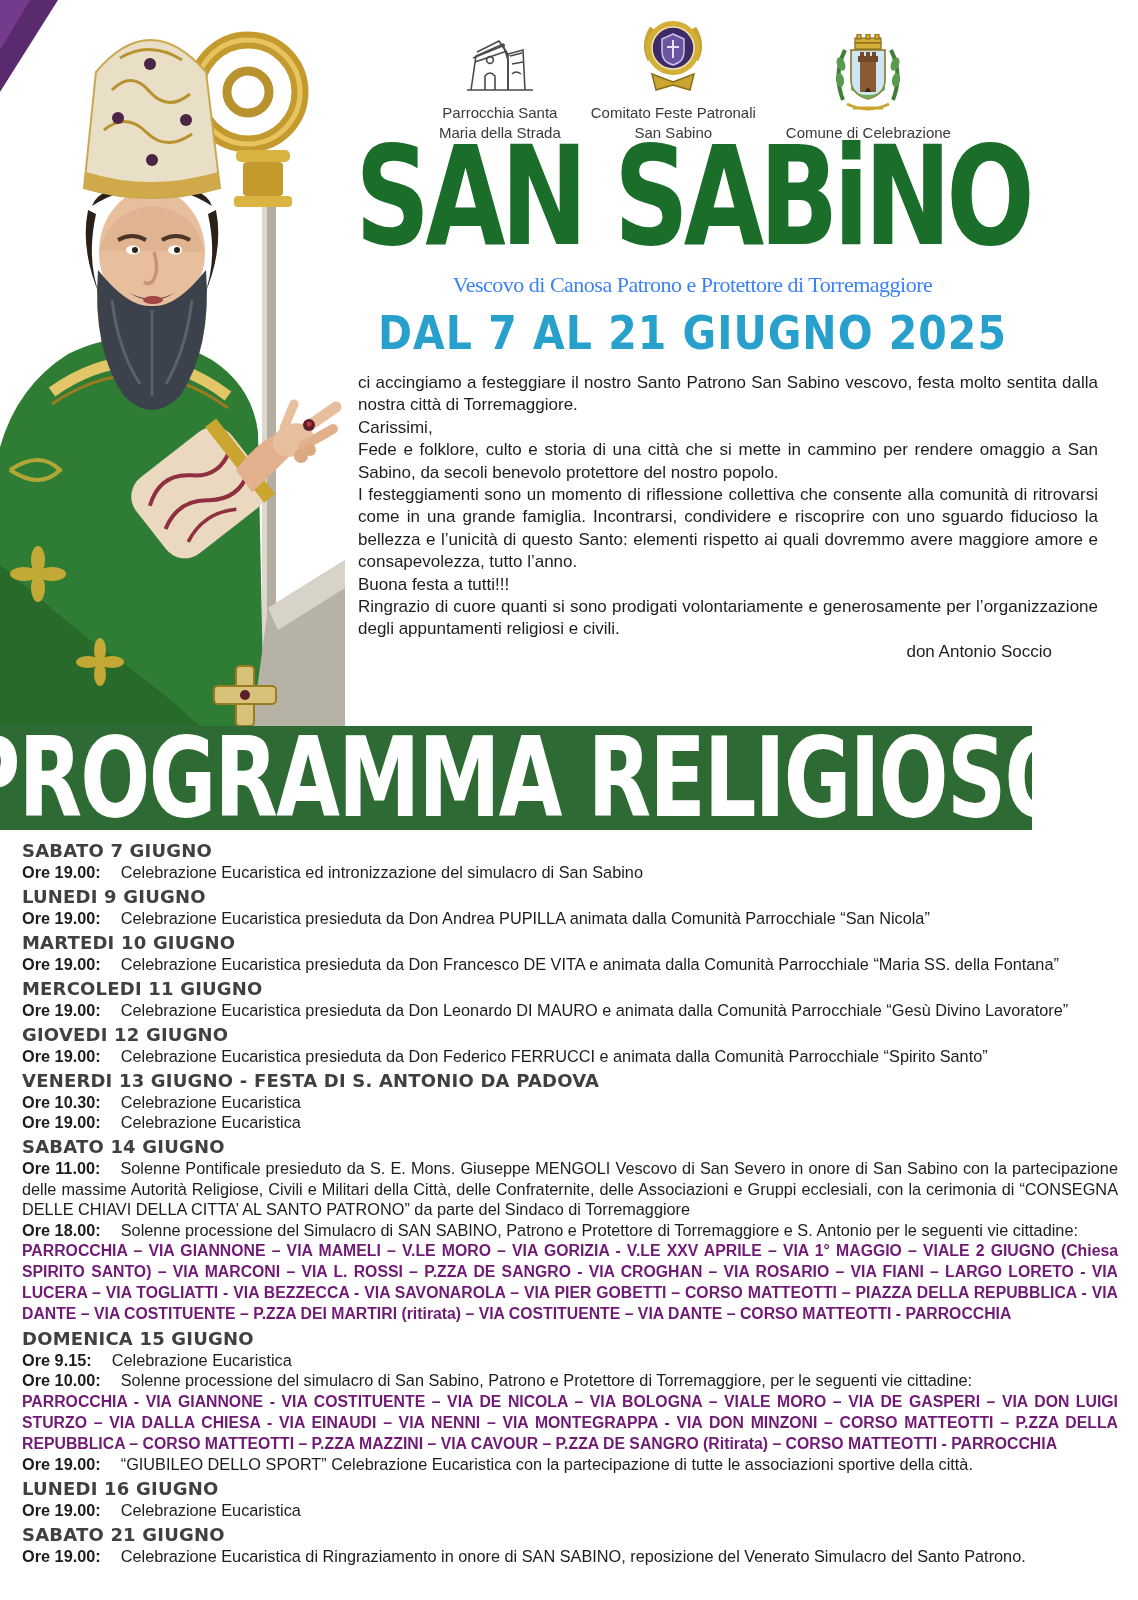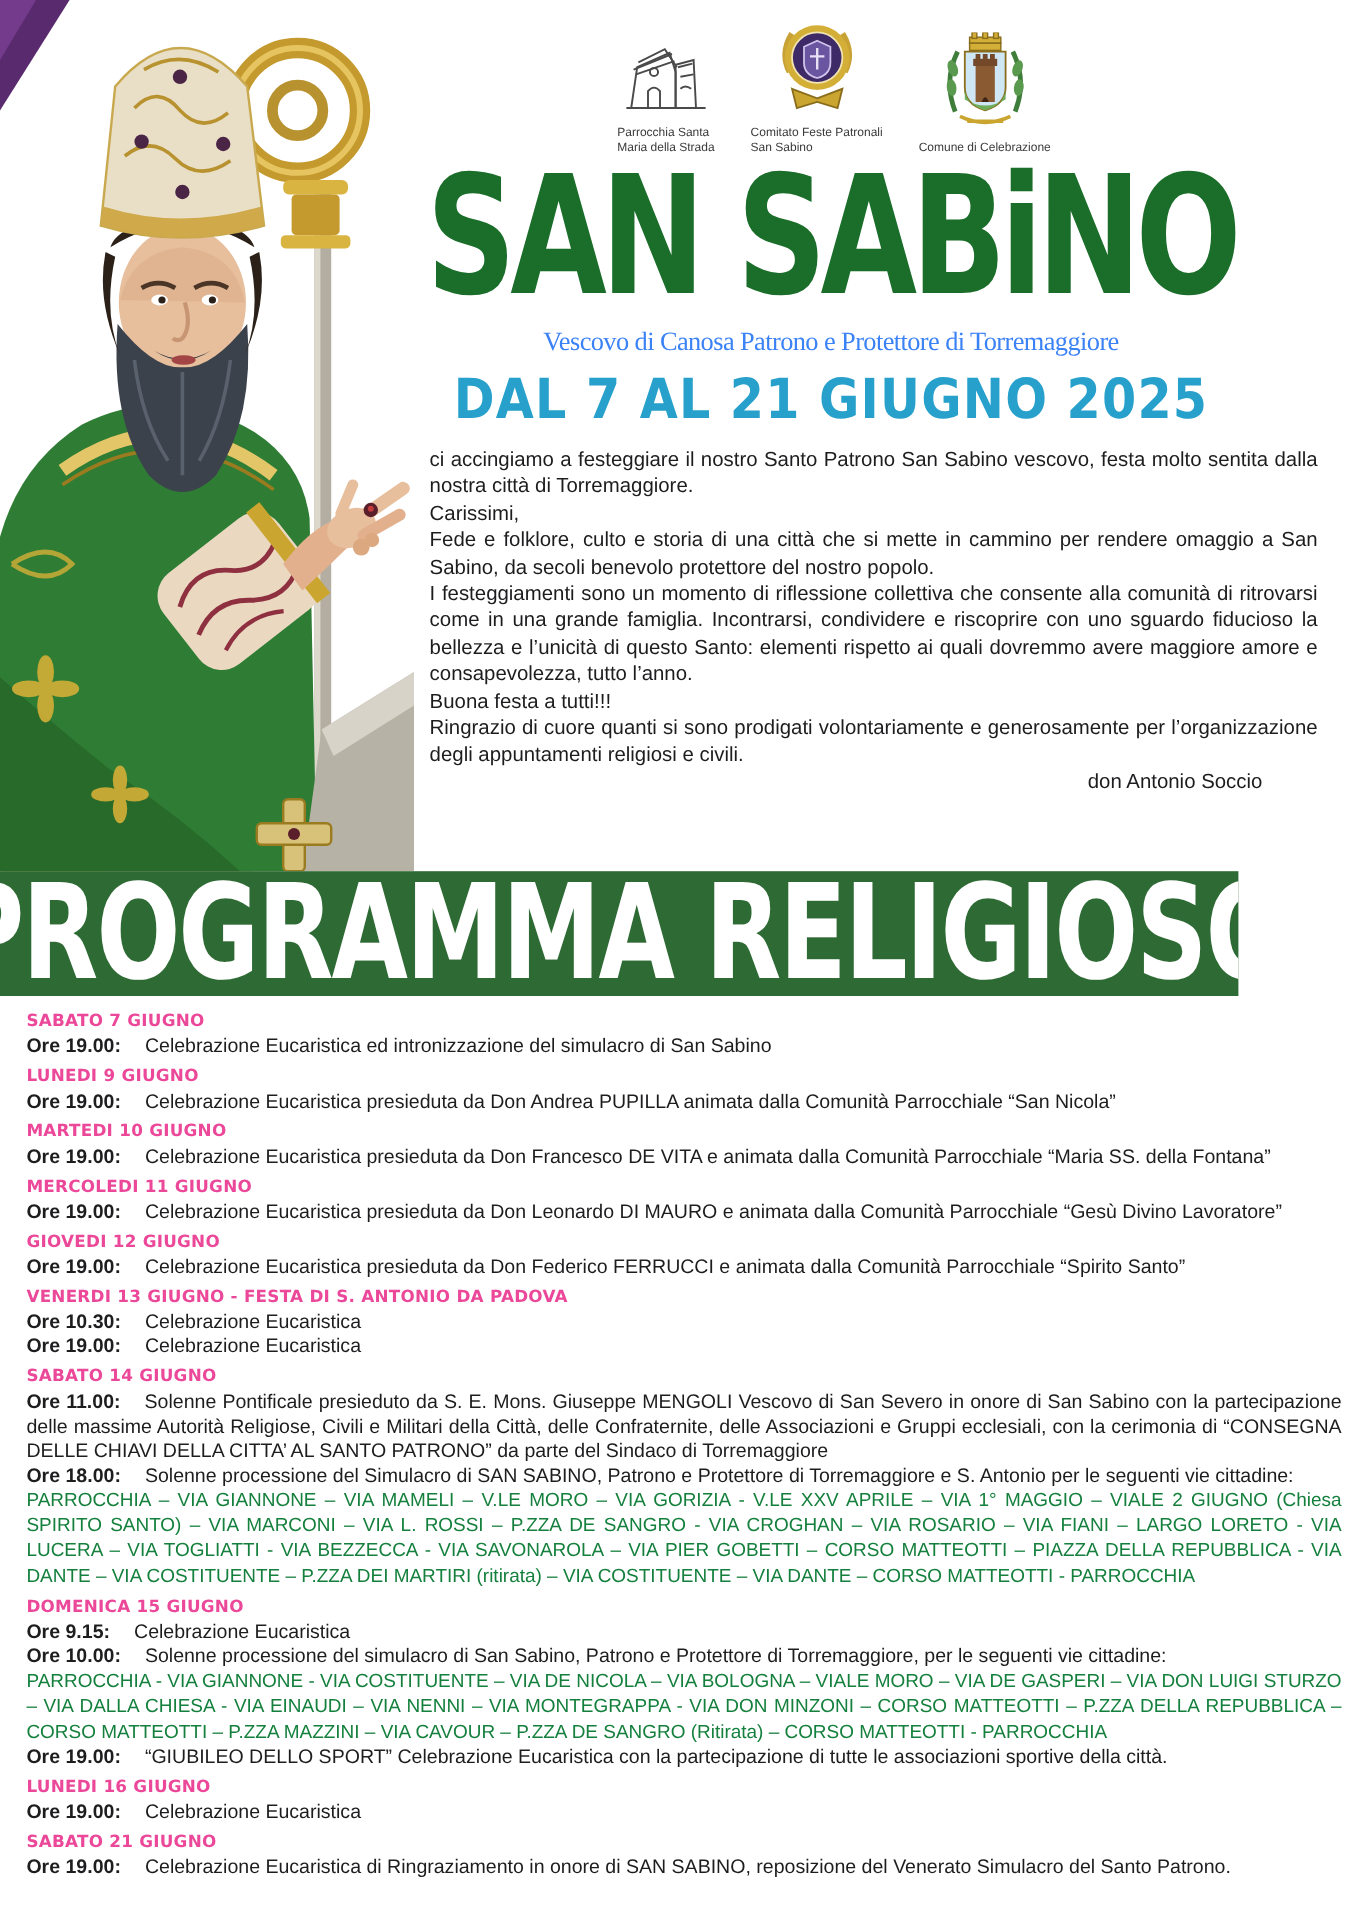--- a/index.html
+++ b/index.html
@@ -9,21 +9,21 @@
     -webkit-font-smoothing:antialiased;
   }
   .statue { position:absolute; left:0; top:0; width:345px; height:726px; }
 
   .logos {
     position:absolute; left:345px; top:16px; width:700px;
     display:flex; justify-content:center; align-items:flex-end; gap:30px;
   }
   .logo { display:flex; flex-direction:column; align-items:center; }
   .logo-caption {
-    font-size:10px; color:#3a3a3a; text-align:left; line-height:1.3; margin-top:3px;
+    font-size:15px; color:#3a3a3a; text-align:center; line-height:1.3; margin-top:3px;
   }
 
   .title-block { position:absolute; left:340px; top:128px; width:705px; text-align:center; }
   .main-title {
     font-family:"DejaVu Sans", sans-serif; font-weight:bold;
     font-size:104px; line-height:104px; letter-spacing:-5px; color:#1a6e2a;
     transform:scaleY(1.32); transform-origin:center top; white-space:nowrap;
     height:142px;
   }
   .subtitle {
@@ -51,27 +51,27 @@
     color:#ffffff; font-family:"DejaVu Sans", sans-serif; font-weight:bold;
     font-size:98px; letter-spacing:-2px; white-space:nowrap;
     transform:scale(0.84,1.12); transform-origin:center center;
   }
 
   .program {
     position:absolute; left:22px; top:836px; width:1096px;
     font-size:16.3px; line-height:20.5px; color:#1d1d1f;
   }
   .p-day {
-    color:#ec4899; font-family:"DejaVu Sans", sans-serif; font-weight:bold;
-    font-size:14px; line-height:22px; margin-top:3.5px; letter-spacing:0.2px;
+    color:#404040; font-family:"DejaVu Sans", sans-serif; font-weight:bold;
+    font-size:18px; line-height:22px; margin-top:3.5px; letter-spacing:0.2px;
   }
   .p-event { text-align:justify; }
   .p-time { font-weight:bold; margin-right:20px; }
   .p-route {
-    color:#15803d; font-weight:normal; text-align:justify; font-size:15.8px; line-height:21px;
+    color:#701a75; font-weight:bold; text-align:justify; font-size:15.8px; line-height:21px;
   }
 </style>
 </head>
 <body>
 
 <div class="statue">
   <svg width="345" height="726" viewBox="0 0 345 726" xmlns="http://www.w3.org/2000/svg">
     <rect width="345" height="726" fill="#ffffff"></rect>
 
     <ellipse cx="30" cy="730" rx="180" ry="62" fill="#90993f"></ellipse>

